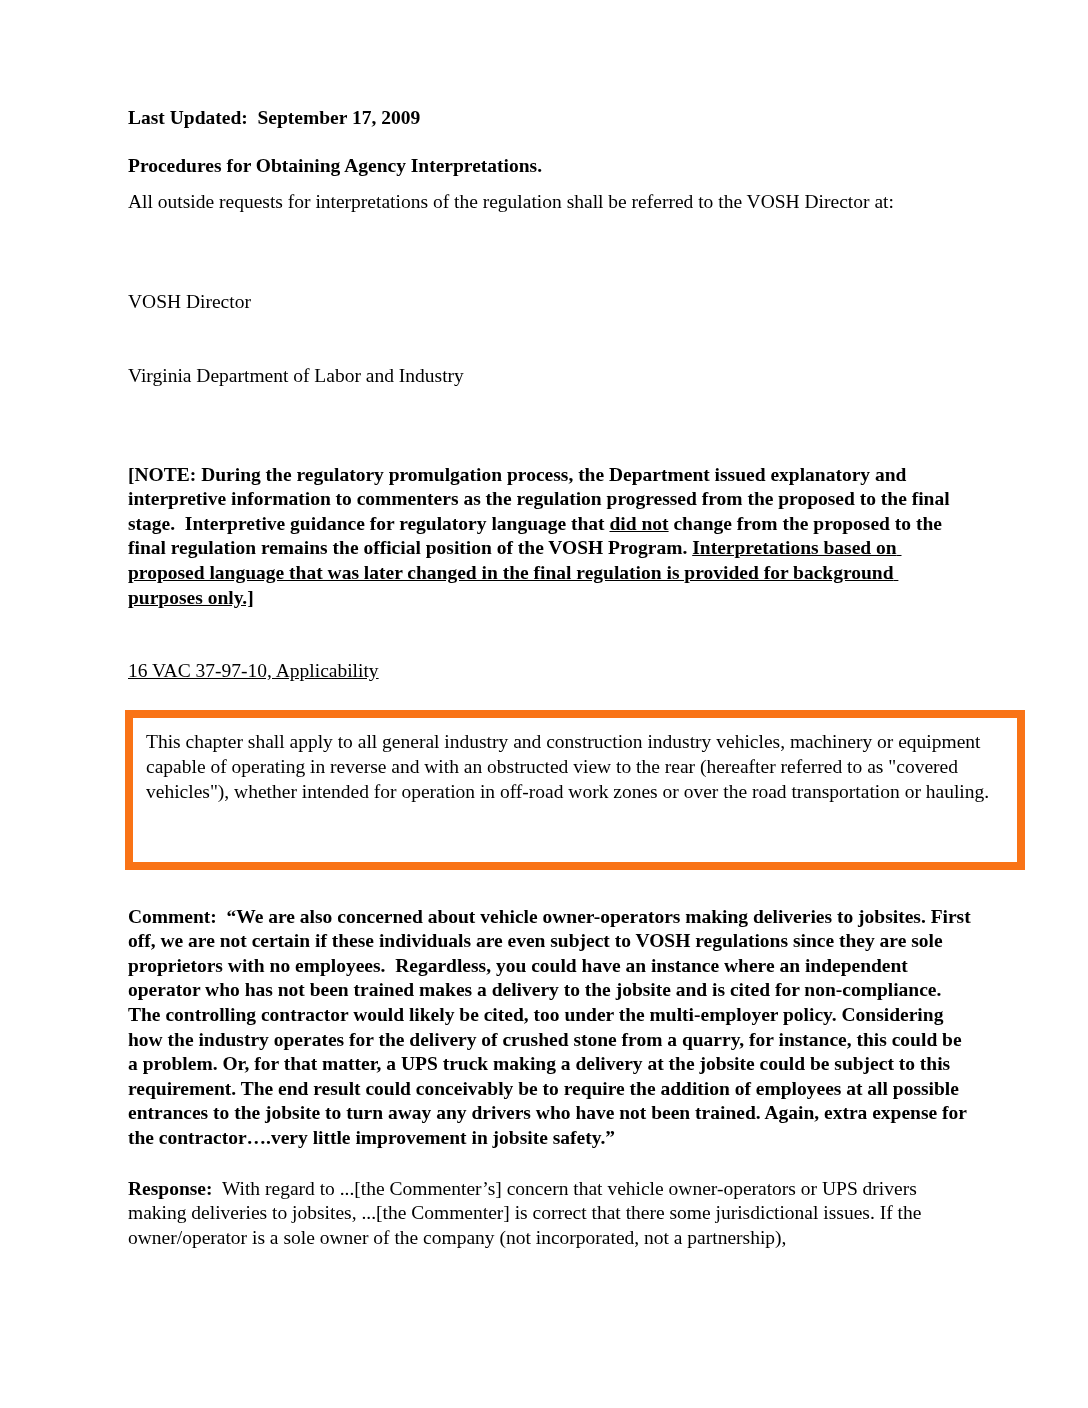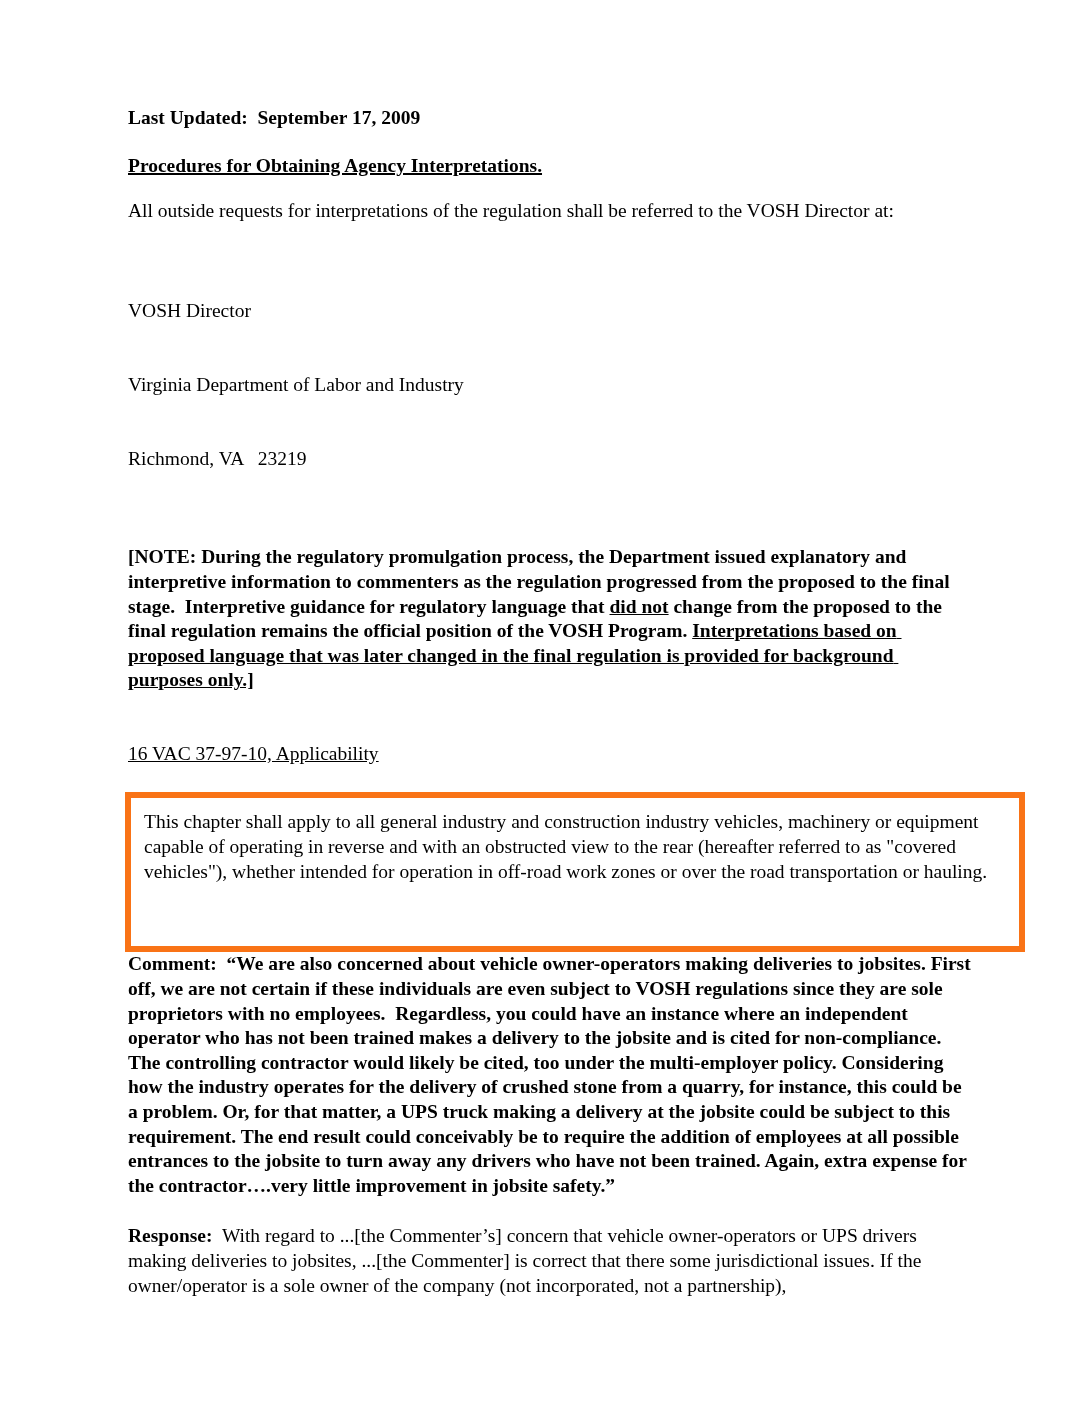--- a/index.html
+++ b/index.html
@@ -18,63 +18,61 @@
     background: #ffffff;
   }
   .para {
     font-size: 19.5px;
     line-height: 24.6px;
     white-space: pre-wrap;
   }
   .bold { font-weight: bold; }
   .underline { text-decoration: underline; }
   .heading-underline {
-    text-decoration: underline;
     text-decoration-thickness: 2px;
   }
   .m-title    { margin-top: 23px; }
-  .m-intro    { margin-top: 21px; }
+  .m-intro    { margin-top: 12px; }
   .m-address  { margin-top: 26px; }
   .m-interp   { margin-top: 49px; }
   .m-note     { margin-top: 25px; }
   .m-section  { margin-top: 49px; }
-  .m-comment  { }
+  .m-comment  { margin-top: 35px; }
   .m-response { margin-top: 26px; }
   .sup {
     font-size: 12px;
     vertical-align: super;
     line-height: 0;
   }
   .reg-box {
     margin-top: 26px;
     margin-left: -3px;
     width: 900px;
     height: 160px;
-    border: 6px solid #f97316;
+    border: 8px solid #f97316;
     padding: 11px 14px 0 13px;
   }
   .reg-box .para {
     line-height: 25px;
   }
 </style>
 </head>
 <body>
 
 <div class="page">
 
   <p class="para bold">Last Updated:  September 17, 2009</p>
 
   <p class="para bold m-title"><span class="heading-underline">Procedures for Obtaining Agency Interpretations.</span></p>
 
   <p class="para m-intro">All outside requests for interpretations of the regulation shall be referred to the VOSH Director at:</p>
 
   <div class="para m-address">
     <div>VOSH Director</div>
     <div>Virginia Department of Labor and Industry</div>
-    <div>Richmond, VA   23219</div>
   </div>
 
 
   <p class="para bold m-note"><span>[NOTE: During the regulatory promulgation process, the Department issued explanatory and interpretive information to commenters as the regulation progressed from the proposed to the final stage.  Interpretive guidance for regulatory language that </span><span class="underline">did not</span><span> change from the proposed to the final regulation remains the official position of the VOSH Program. </span><span class="underline">Interpretations based on proposed language that was later changed in the final regulation is provided for background purposes only.]</span></p>
 
   <p class="para m-section"><span class="underline">16 VAC 37-97-10, Applicability</span></p>
 
   <div class="reg-box">
     <p class="para">This chapter shall apply to all general industry and construction industry vehicles, machinery or equipment capable of operating in reverse and with an obstructed view to the rear (hereafter referred to as "covered vehicles"), whether intended for operation in off-road work zones or over the road transportation or hauling.</p>
   </div>

